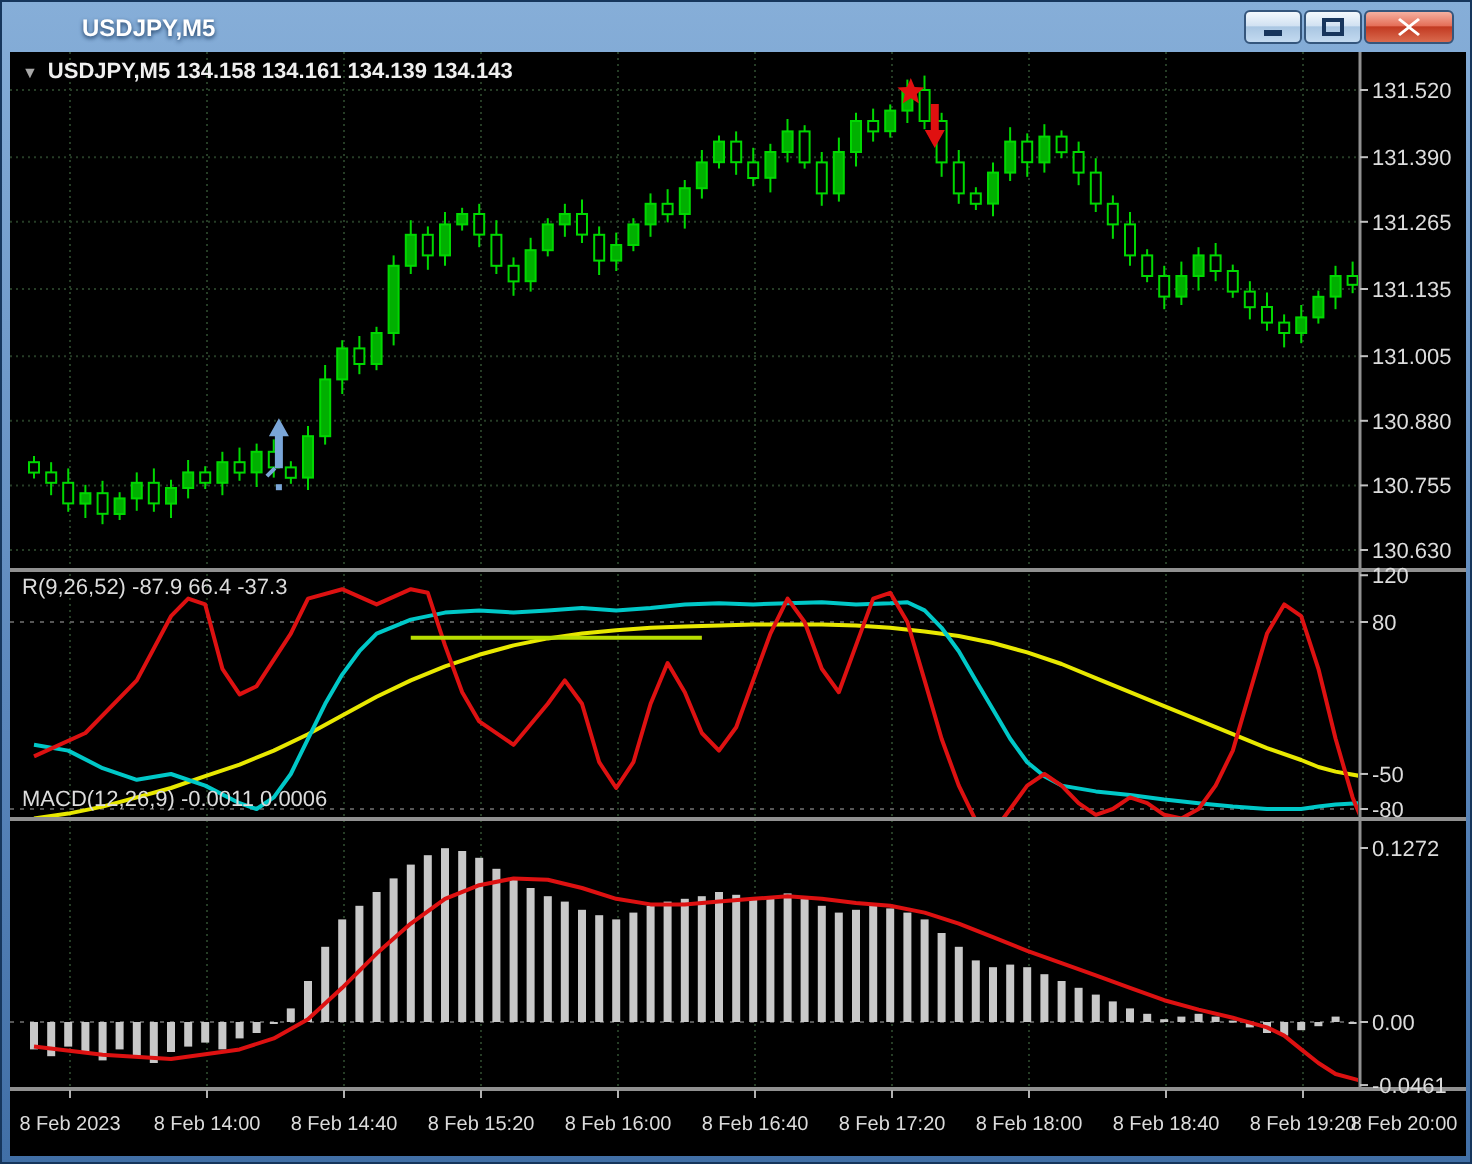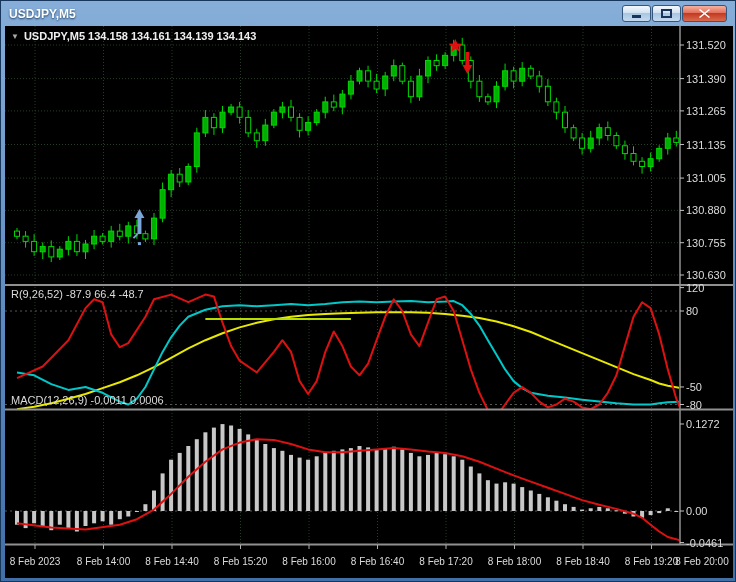--- a/index.html
+++ b/index.html
@@ -5,21 +5,21 @@
   html,body{margin:0;padding:0;background:#9aa7b8;}
   *{box-sizing:border-box;}
   .window{
     position:relative;width:736px;height:582px;
     background:linear-gradient(#86aed8,#5b87bc 60%,#416fa6);
     border:1px solid #16365c;
     padding:0 4px 4px 4px;
     font-family:"Liberation Sans",sans-serif;
   }
   .titlebar{
-    height:25px;display:flex;align-items:center;padding:0 4px;
+    height:25px;display:flex;align-items:center;padding:0 4px;margin-left:32px;
   }
   .titlebar .title{
     color:#ffffff;font-size:12px;font-weight:bold;
     text-shadow:0 1px 2px #1a3a60;
     white-space:nowrap;
   }
   .win-controls{margin-left:auto;display:flex;align-items:flex-start;}
   .wbtn{
     height:17px;border:1px solid #35567c;border-radius:3px;
     margin-left:1px;padding:0;display:flex;align-items:center;justify-content:center;
@@ -65,21 +65,21 @@
             <path d="M1,0 L5.5,3.5 L10,0 L11,1 L6.5,4.5 L11,8 L10,9 L5.5,5.5 L1,9 L0,8 L4.5,4.5 L0,1 Z" fill="#ffffff"></path>
           </svg>
       </button>
     </div>
   </div>
   <div class="chart-area">
     <div class="overlay-label main">
       <span class="tri">▼</span>
       <span>USDJPY,M5 134.158 134.161 134.139 134.143</span>
     </div>
-    <div class="overlay-label ind1">R(9,26,52) -87.9 66.4 -48.7</div>
+    <div class="overlay-label ind1">R(9,26,52) -87.9 66.4 -37.3</div>
     <div class="overlay-label ind2">MACD(12,26,9) -0.0011 0.0006</div>
     <svg id="chart-svg" width="728" height="552" viewBox="0 0 728 552">
         <defs>
           <clipPath id="c-main">
             <rect x="0" y="0" width="674" height="257"></rect>
           </clipPath>
           <clipPath id="c-p2">
             <rect x="0" y="260" width="674" height="123"></rect>
           </clipPath>
           <clipPath id="c-p3">

